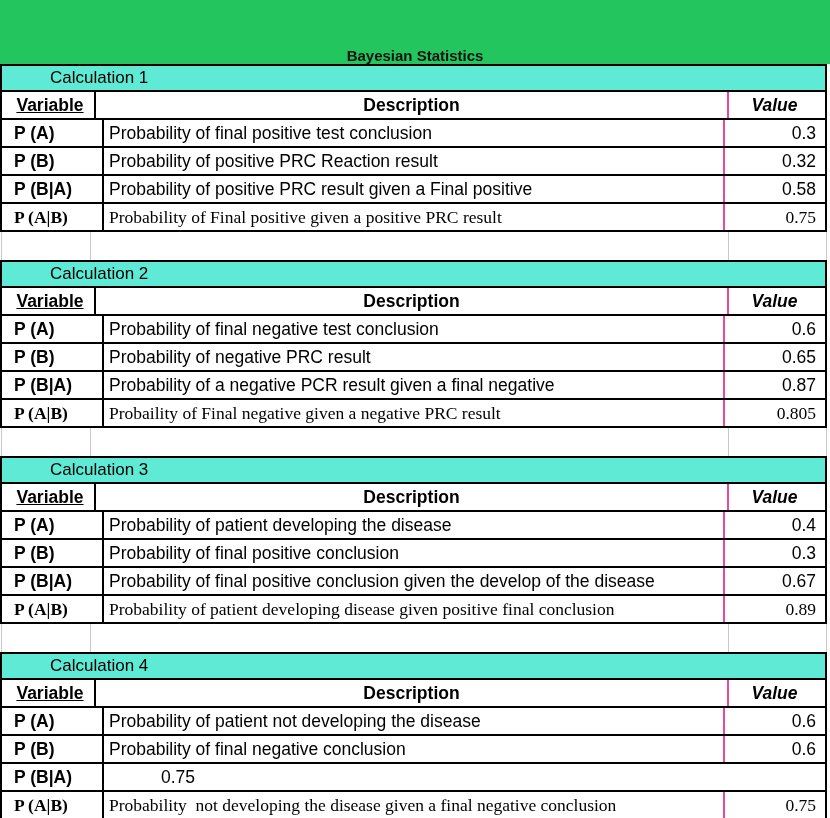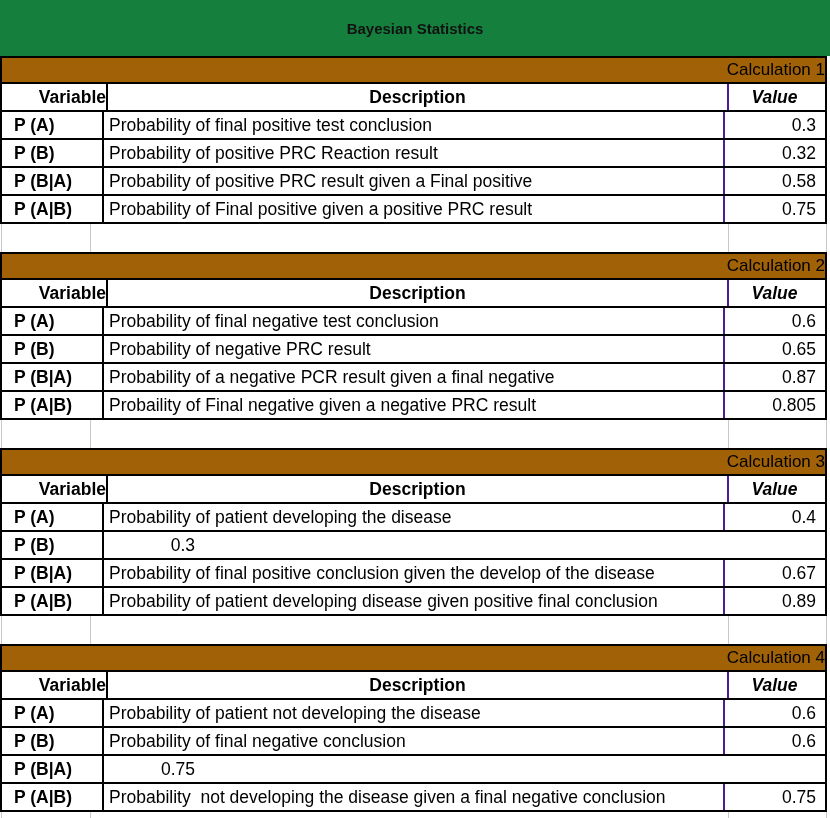--- a/index.html
+++ b/index.html
@@ -4,69 +4,69 @@
 <style>
   html,body { margin:0; padding:0; }
   body {
     width:830px; height:818px;
     background:#ffffff;
     font-family:"Liberation Sans", sans-serif;
     color:#000;
     overflow:hidden;
   }
   .top-band {
-    height:56px;
-    background:#15803d;
-    display:flex; align-items:center; justify-content:center;
+    height:64px;
+    background:#22c55e;
+    display:flex; align-items:flex-end; justify-content:center;
   }
   .sheet-title {
     font-size:15px; font-weight:bold; color:#111;
   }
   .calc-table {
     width:827px;
     border:2px solid #000;
     box-sizing:border-box;
     background:#fff;
   }
   .calc-title {
     height:24px; line-height:24px;
-    background:#a16207;
+    background:#5eead4;
     border-bottom:2px solid #000;
-    text-align:right;
+    text-align:left;
     font-size:17px;
     padding-left:48px;
   }
   .hdr-row, .data-row {
     display:flex;
     height:26px; line-height:26px;
     border-bottom:2px solid #000;
     font-size:17.5px;
   }
-  .data-row:last-child { border-bottom:none; }
+  .data-row:last-child { border-bottom:none;font-family:Liberation Serif, serif; }
   .c-var {
     width:88px; flex:0 0 88px;
     border-right:2px solid #000;
     padding-left:12px;
     box-sizing:content-box;
     overflow:hidden; white-space:pre;
   }
   .c-desc {
     flex:1 1 auto;
-    border-right:2px solid #4c1d95;
+    border-right:2px solid #ec4899;
     padding-left:5px;
     overflow:hidden; white-space:pre;
   }
   .c-val {
     width:91px; flex:0 0 91px;
     text-align:right;
     padding-right:9px;
     overflow:hidden; white-space:pre;
   }
   .hdr-row { font-weight:bold; }
-  .hdr-row .c-var { text-align:right; padding-left:16px; }
+  .hdr-row .c-var { text-align:center; padding-left:4px;text-decoration:underline; }
   .hdr-row .c-desc { text-align:center; padding-left:0; }
   .hdr-row .c-val { text-align:center; padding-right:5px;font-style:italic; }
   .data-row .c-var { font-weight:bold; }
   .grid-gap {
     height:28px;
     position:relative;
     background:#fff;
   }
   .grid-gap.bottom { height:6px; }
   .gridline {
@@ -161,20 +161,21 @@
     <div class="c-desc">Description</div>
     <div class="c-val">Value</div>
   </div>
   <div class="data-row">
     <div class="c-var">P (A)</div>
     <div class="c-desc">Probability of patient developing the disease</div>
     <div class="c-val">0.4</div>
   </div>
   <div class="data-row">
     <div class="c-var">P (B)</div>
+    <div class="c-desc">Probability of final positive conclusion</div>
     <div class="c-val">0.3</div>
   </div>
   <div class="data-row">
     <div class="c-var">P (B|A)</div>
     <div class="c-desc">Probability of final positive conclusion given the develop of the disease</div>
     <div class="c-val">0.67</div>
   </div>
   <div class="data-row">
     <div class="c-var">P (A|B)</div>
     <div class="c-desc">Probability of patient developing disease given positive final conclusion</div>

